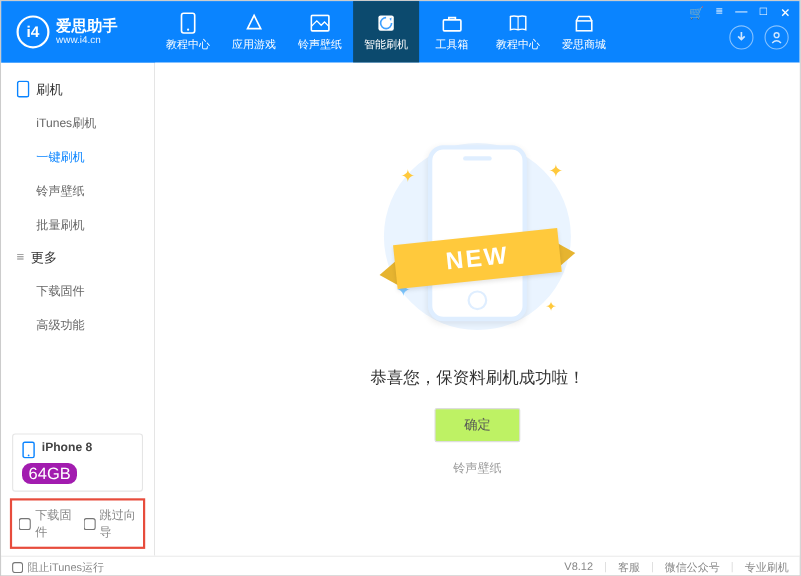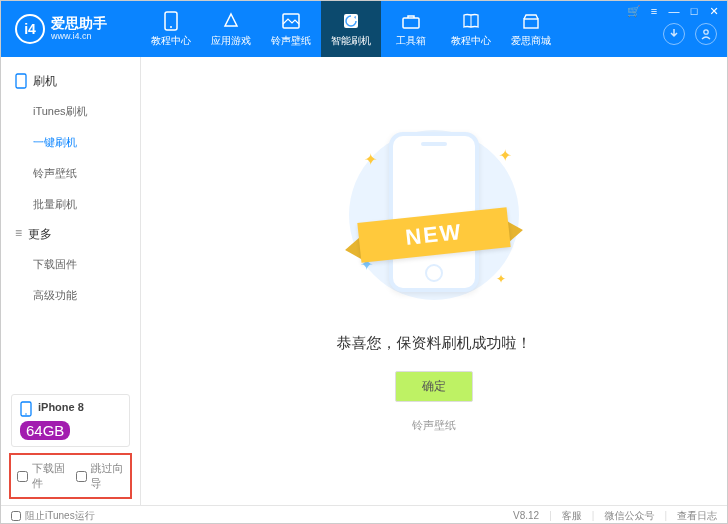--- a/index.html
+++ b/index.html
@@ -233,16 +233,16 @@
     <span class="sep">|</span>
     <span>
         <span>客服</span>
       </span>
     <span class="sep">|</span>
     <span>
         <span>微信公众号</span>
       </span>
     <span class="sep">|</span>
     <span>
-        <span>查看日志</span>
+        <span>专业刷机</span>
       </span>
   </div>
 </div>
 
 </body></html>

